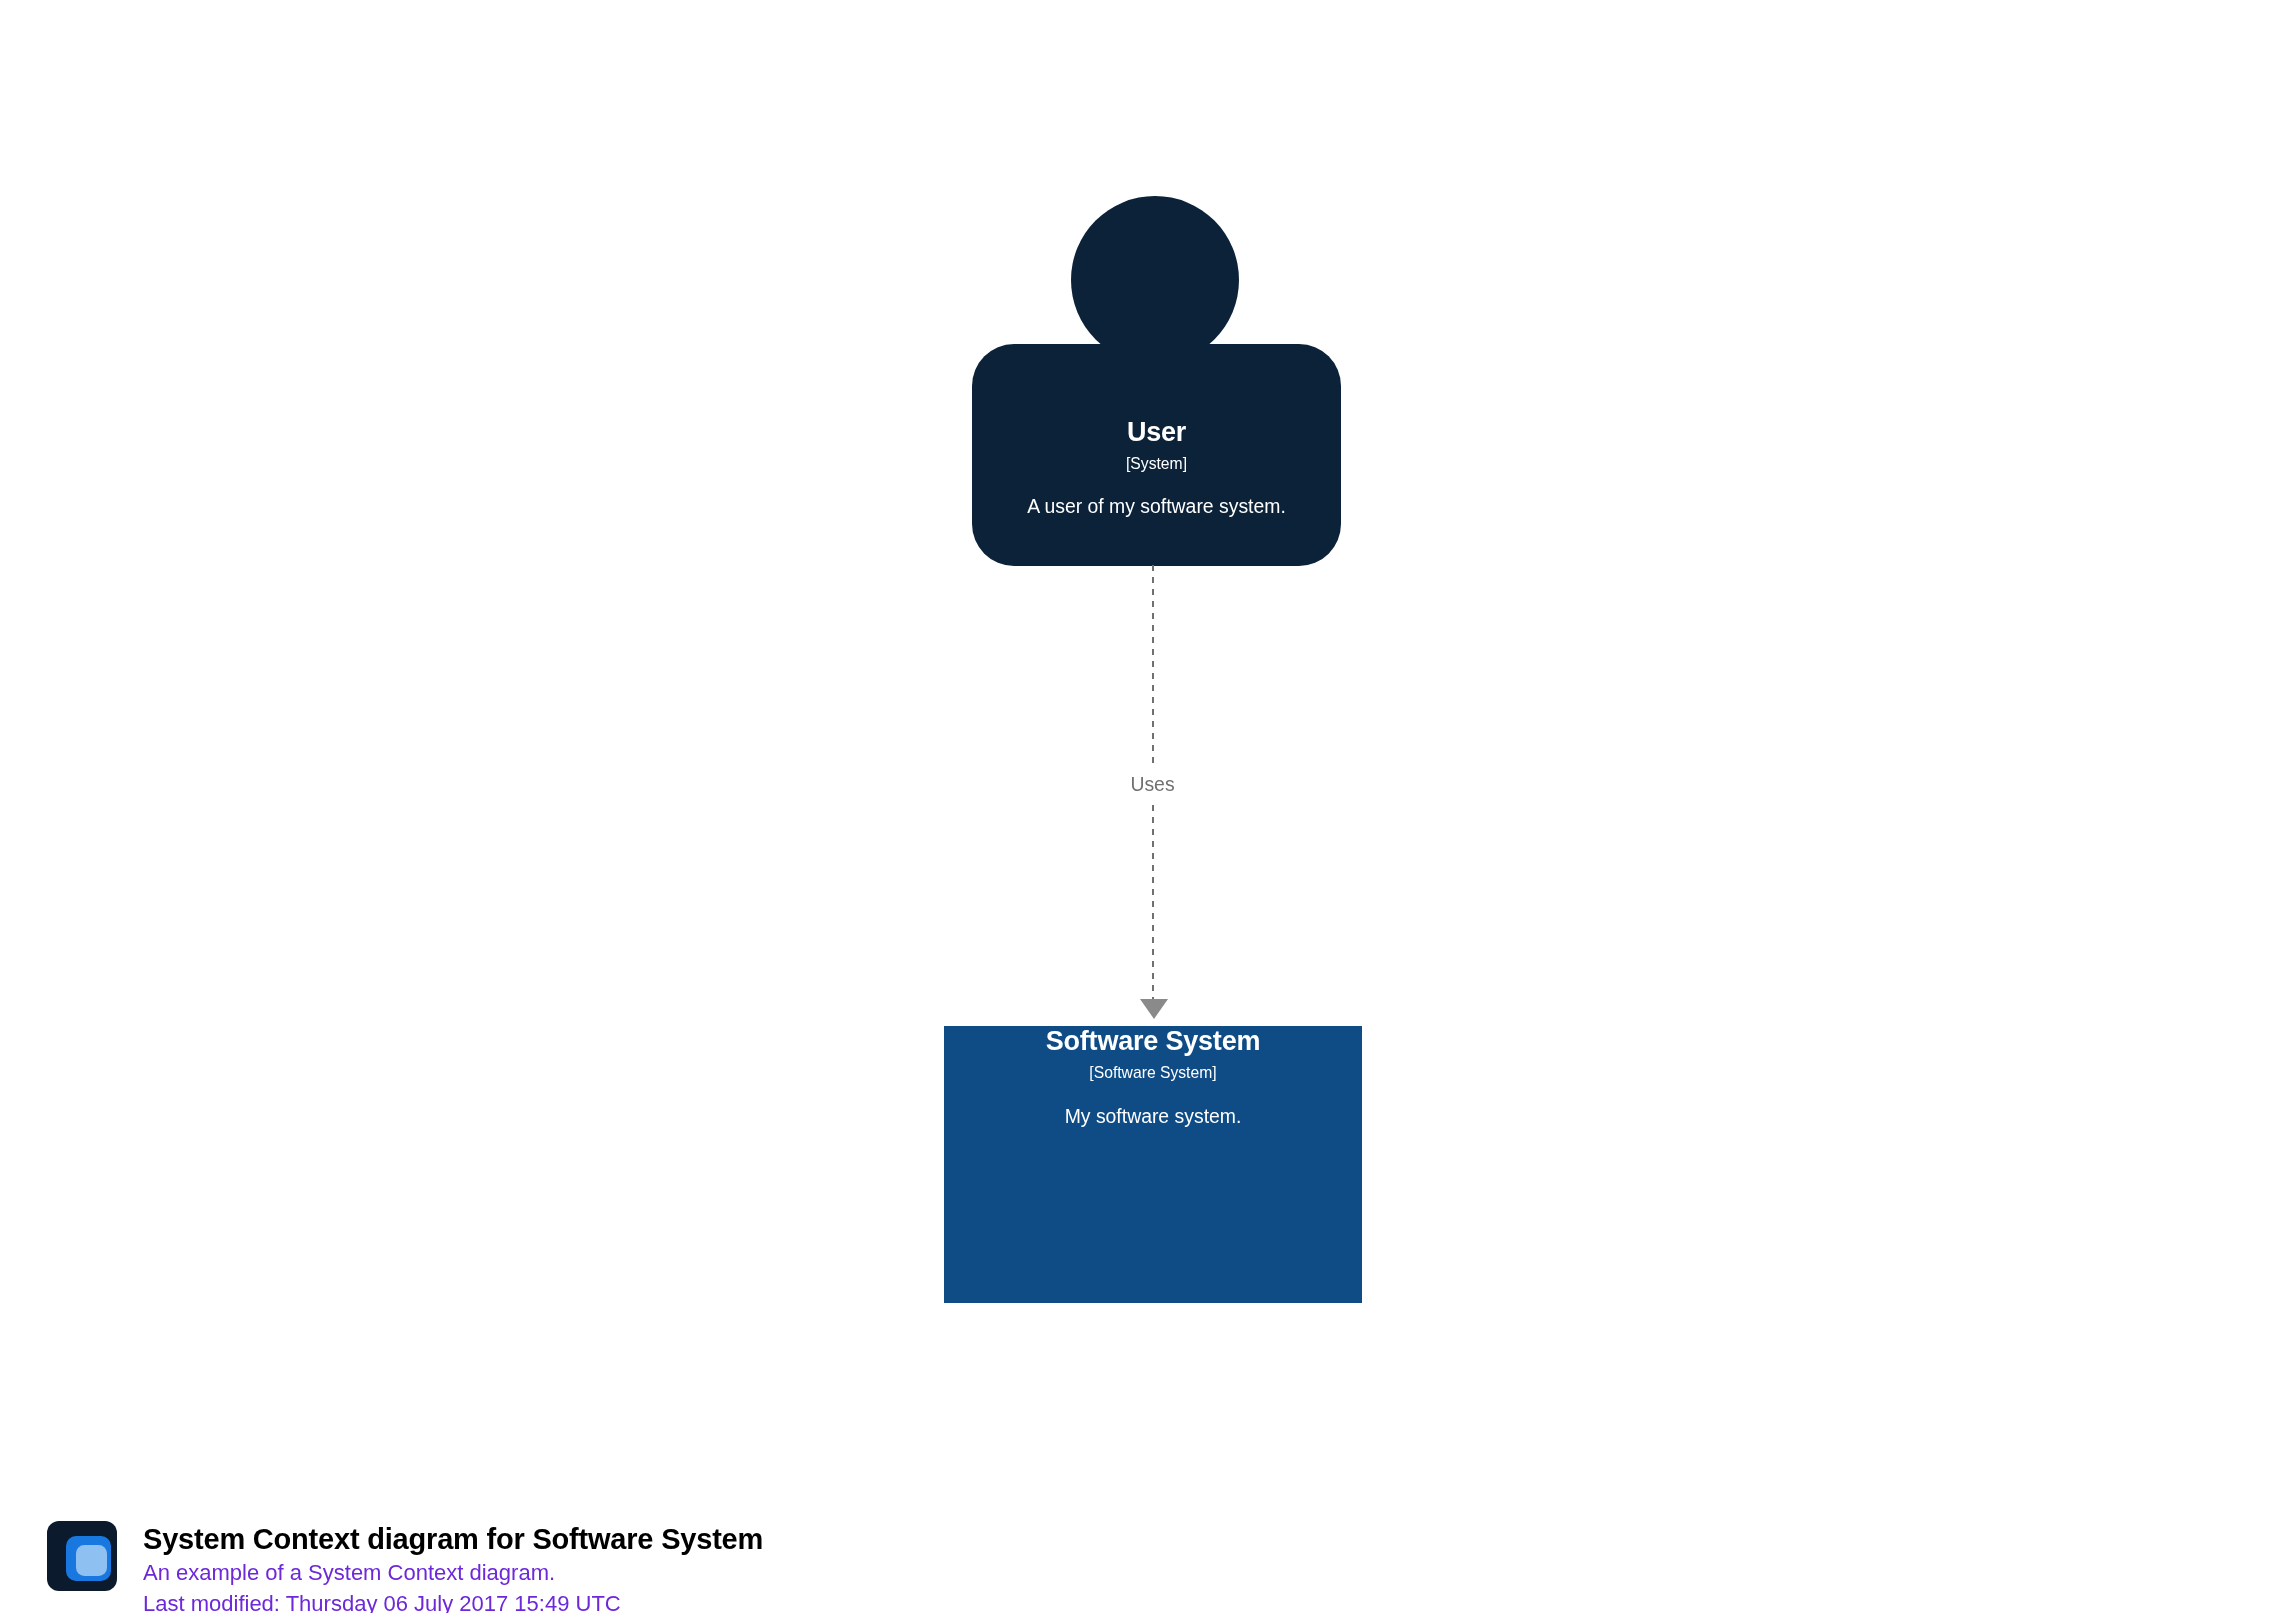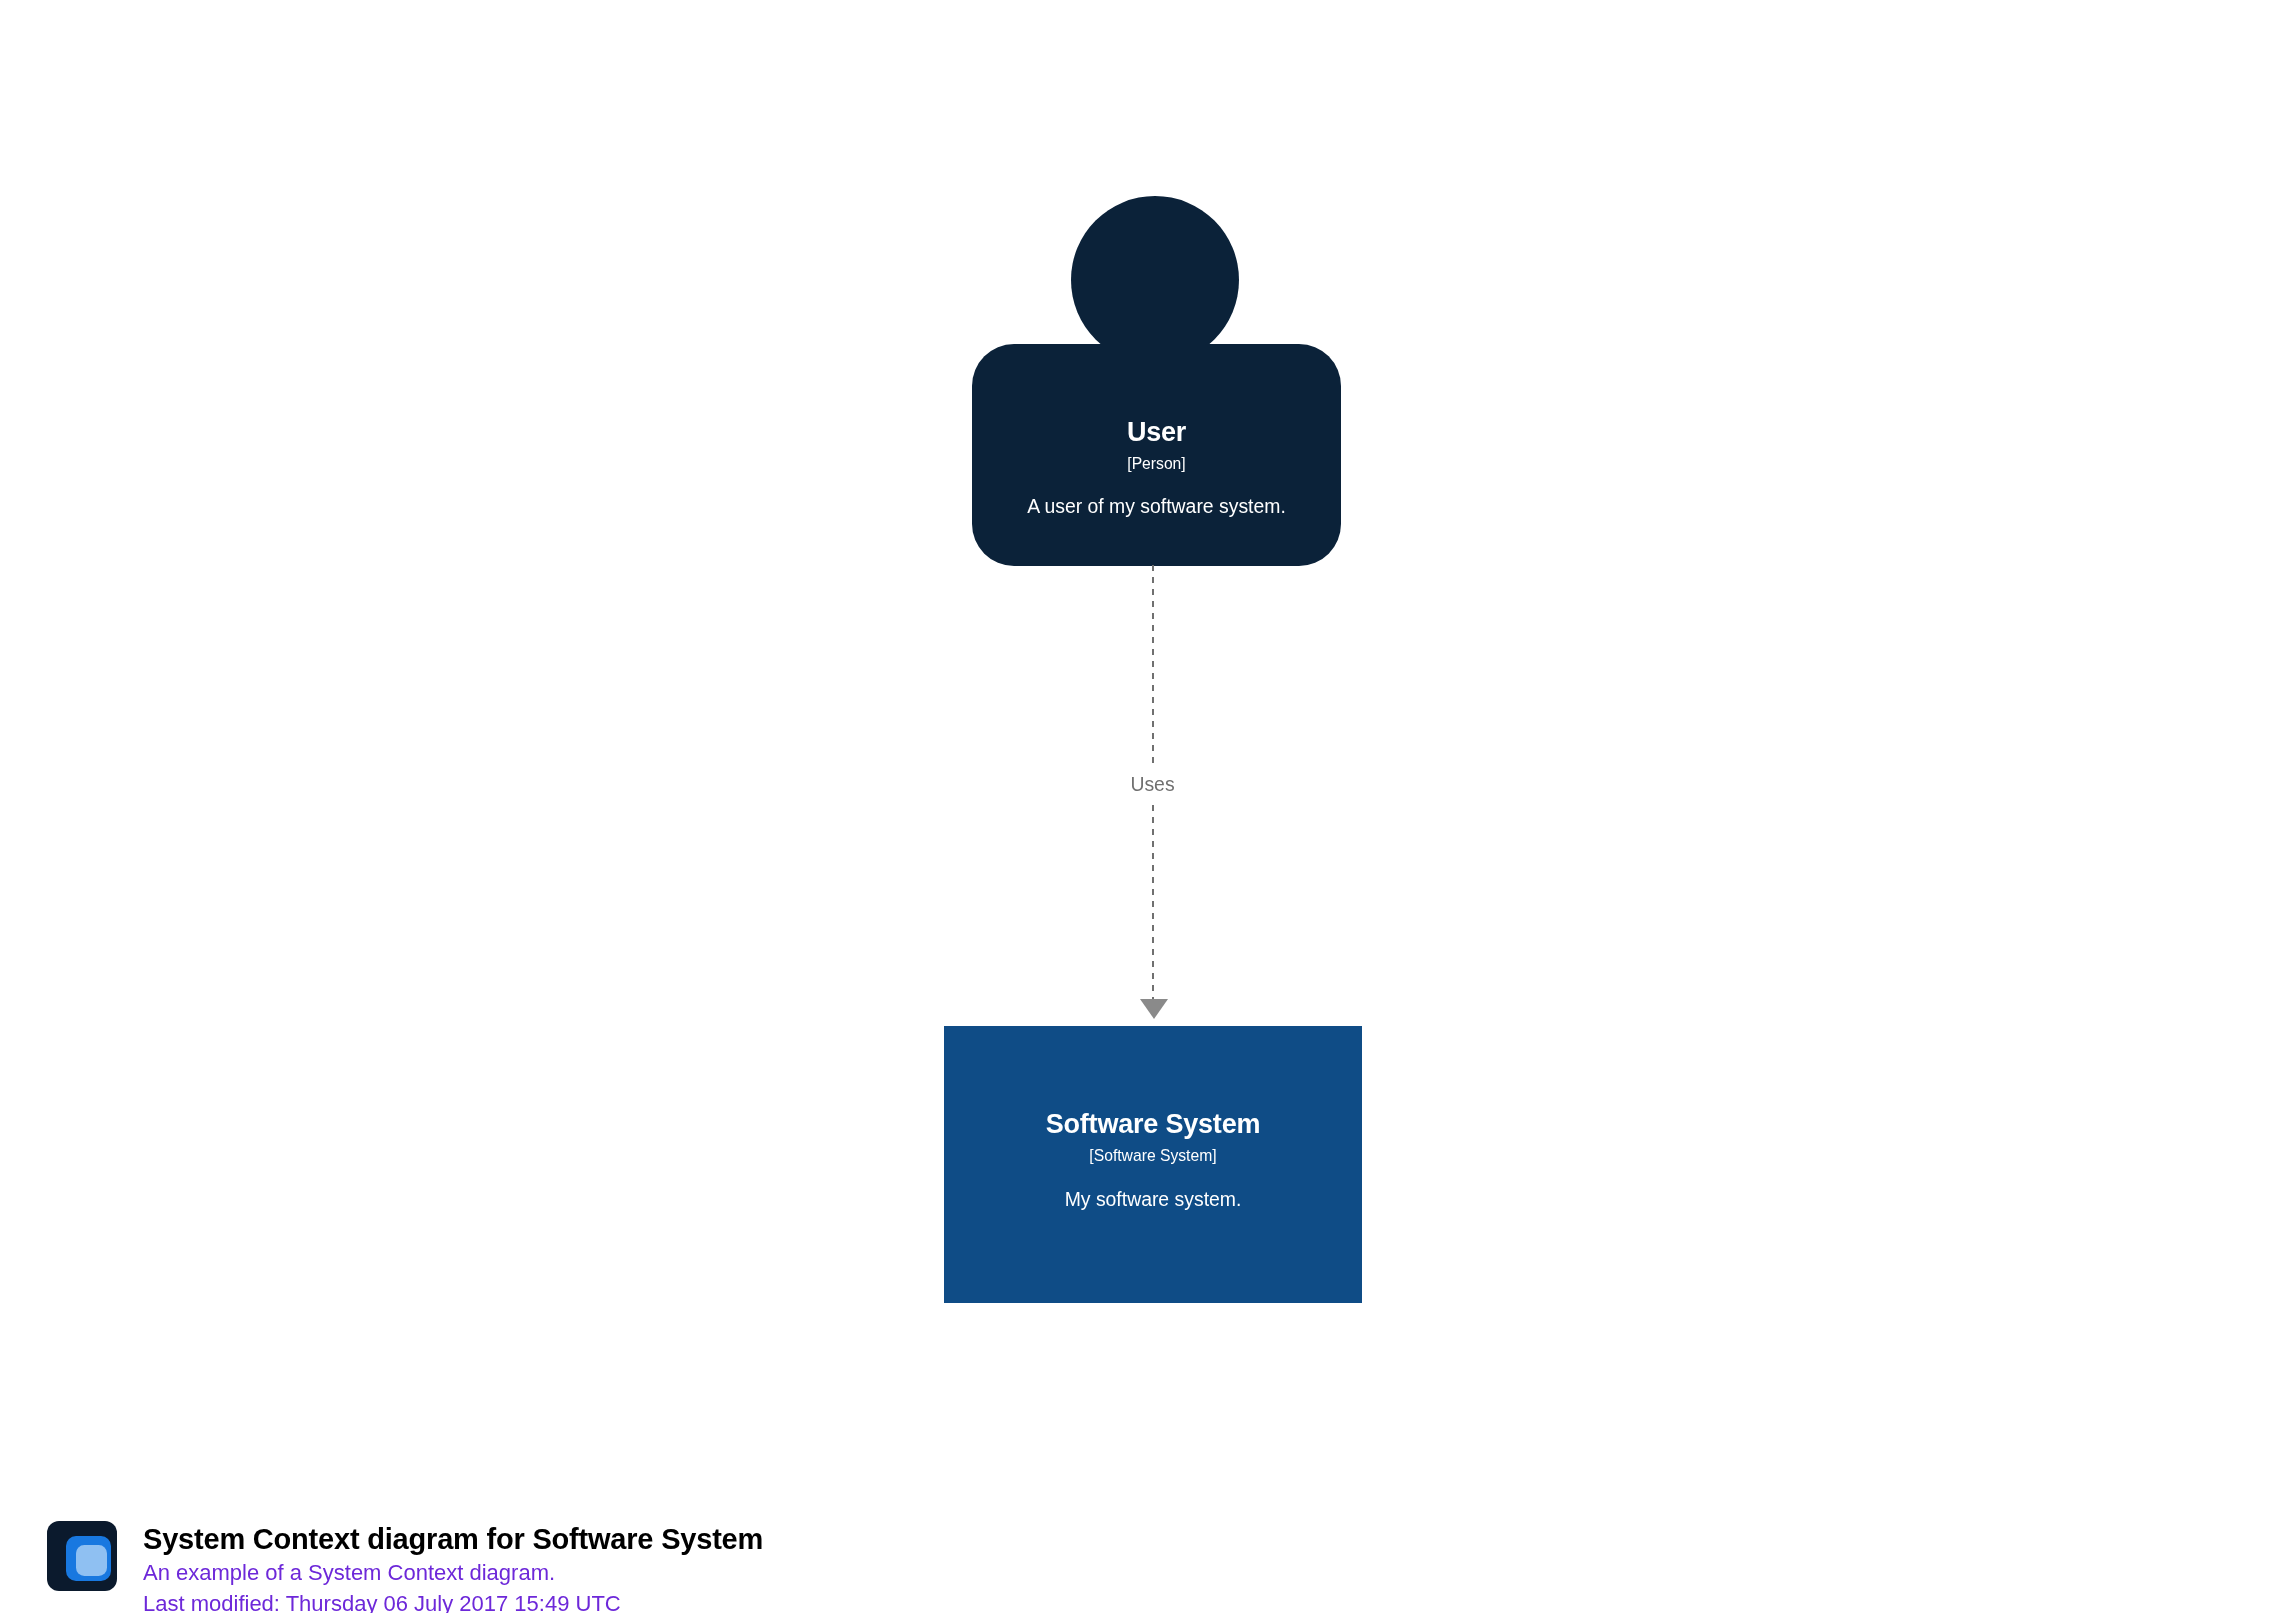--- a/index.html
+++ b/index.html
@@ -98,21 +98,20 @@
   .softsys-text {
     position: absolute;
     left: 0;
     top: 0;
     width: 418px;
     height: 277px;
     display: flex;
     flex-direction: column;
     align-items: center;
     justify-content: flex-start;
-    padding-top: 83px;
     box-sizing: border-box;
     color: #ffffff;
     text-align: center;
   }
   .softsys-text .el-desc {
     margin-top: 22px;
     max-width: 369px;
   }
 
   
@@ -211,21 +210,21 @@
 </head>
 <body>
 
 <div id="canvas">
 
   <div class="person">
     <div class="person-head"></div>
     <div class="person-body"></div>
     <div class="person-text">
       <div class="el-name">User</div>
-      <div class="el-type">[Person]</div>
+      <div class="el-type">[System]</div>
       <div class="el-desc">A user of my software system.</div>
     </div>
   </div>
 
   <div class="rel-line"></div>
   <div class="rel-arrow"></div>
   <div class="rel-label">Uses</div>
 
   <div class="softsys">
     <div class="softsys-text">

